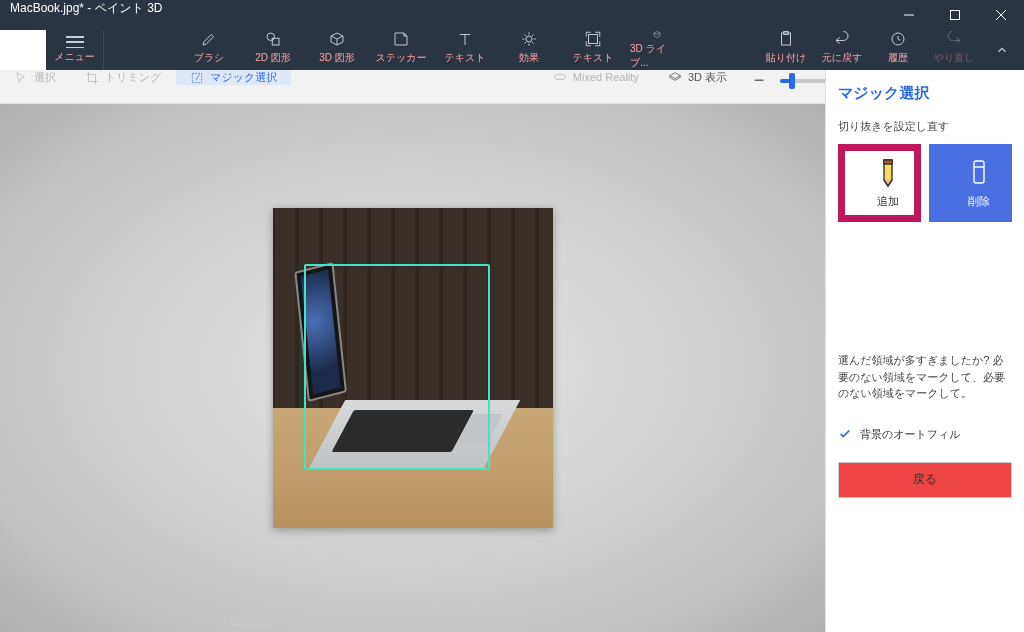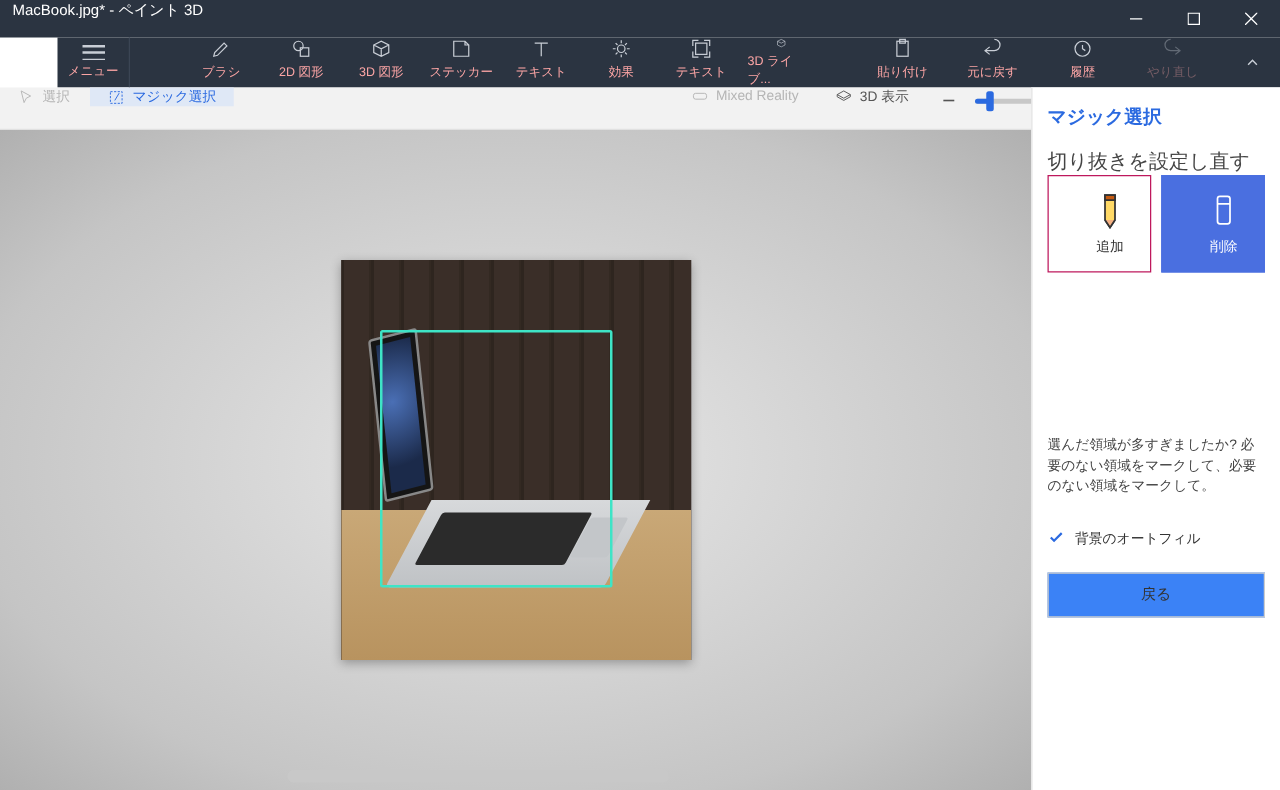--- a/index.html
+++ b/index.html
@@ -10,21 +10,21 @@
 .titlebar .win-btn { width: 46px; height: 30px; display: flex; align-items: center; justify-content: center; color: #fff; }
 .titlebar .win-btn svg { width: 10px; height: 10px; stroke: #fff; stroke-width: 1; fill: none; }
 
 .ribbon { height: 40px; background: #2b3441; color: #fca5a5; display: flex; align-items: stretch; margin-left: 46px; }
 .menu-btn { width: 58px; display: flex; flex-direction: column; align-items: center; justify-content: center; gap: 2px; font-size: 10px; border-right: 1px solid #3b4554; }
 .menu-btn .bars { width: 18px; height: 12px; display: flex; flex-direction: column; justify-content: space-between; }
 .menu-btn .bars span { height: 1.5px; background: #c9ced6; }
 .ribbon-center { flex: 1; display: flex; justify-content: center; gap: 10px; align-items: stretch; }
 .ribbon-btn { width: 54px; display: flex; flex-direction: column; align-items: center; gap: 3px; font-size: 10px; }
 .ribbon-btn svg { width: 18px; height: 18px; stroke: #c9ced6; fill: none; stroke-width: 1.3; }
-.ribbon-right { display: flex; align-items: stretch; gap: 24px; padding-right: 6px; }
+.ribbon-right { display: flex; align-items: stretch; gap: 8px; padding-right: 6px; }
 .ribbon-right .ribbon-btn { width: 48px; }
 .ribbon-right .disabled { opacity: .35; }
 .expand-btn { width: 32px; display: flex; align-items: center; justify-content: center; }
 
 .toolbar { height: 34px; background: #f2f2f2; border-bottom: 1px solid #e1e1e1; display: flex; align-items: flex-start; font-size: 11px; color: #555; }
 .tool-item { display: flex; align-items: center; gap: 6px; padding: 0 14px; }
 .tool-item.active { background: #dfe8f6; color: #2b6ae0; }
 .tool-item.disabled { color: #b5b5b5; }
 .tool-sep { width: 1px; background: #ddd; margin: 7px 0; }
 .tool-item svg { width: 14px; height: 14px; stroke: currentColor; fill: none; stroke-width: 1.3; }
@@ -43,30 +43,30 @@
 .laptop { position:absolute; left:35px; bottom:58px; }
 .lap-base { width: 175px; height: 70px; background: linear-gradient(#d7d9db,#bfc2c5); transform: skewX(-28deg); transform-origin: bottom left; border-radius: 0 0 4px 4px; position: relative; }
 .lap-kbd { position:absolute; left:14px; top:10px; width:120px; height:42px; background:#2b2b2b; transform: skewX(0); border-radius:2px; }
 .lap-pad { position:absolute; right:10px; top:14px; width:30px; height:32px; background:#c3c6c9; border-radius:2px; }
 .lap-screen { position:absolute; left:0; bottom:68px; width:40px; height:130px; background:#151515; transform: skewX(6deg) skewY(-14deg); transform-origin: bottom left; border:2px solid #888; border-radius:3px; }
 .lap-screen::after { content:""; position:absolute; inset:4px; background: radial-gradient(circle at 30% 40%, #4a6fb5 0%, #1b2a4a 70%); }
 .sel-line { position:absolute; border:2px solid #3ee4c6; border-radius:2px; }
 
 .sidepanel { position: absolute; top: 70px; right: 0; width: 199px; bottom: 0; background: #fff; border-left: 1px solid #e1e1e1; padding: 14px 12px; font-size: 12px; color: #333; }
 .sidepanel h2 { font-size: 15px; font-weight: 600; color: #2b6ae0; margin-bottom: 16px; }
-.sidepanel .sub { font-size: 16px; color: #444; }
+.sidepanel .sub { font-size: 11px; color: #444; margin-bottom: 10px; }
 .tool-cards { display: flex; gap: 8px; }
-.tool-card { flex: 1; height: 78px; border: 1px solid #be185d; display: flex; flex-direction: column; align-items: center; justify-content: center; gap: 6px; font-size: 11px; padding-left: 17px; }
+.tool-card { flex: 1; height: 78px; border: 7px solid #be185d; display: flex; flex-direction: column; align-items: center; justify-content: center; gap: 6px; font-size: 11px; padding-left: 17px; }
 .tool-card.active { background: #4a6fe0; color: #fff; border-color: #4a6fe0; }
 .tool-card svg { width: 26px; height: 30px; }
 .help-text { font-size: 11px; color: #444; line-height: 1.5; margin-top: 130px; }
 .autofill { display: flex; align-items: center; gap: 8px; margin-top: 25px; font-size: 11px; }
 .autofill .chk { width: 14px; height: 14px; color: #2b6ae0; }
 .btn-row { display: flex; gap: 8px; margin-top: 20px; }
-.btn { flex: 1; height: 36px; border: 1px solid #ccc; background: #3b82f6; display: flex; align-items: center; justify-content: center; font-size: 12px; }
+.btn { flex: 1; height: 36px; border: 1px solid #ccc; background: #ef4444; display: flex; align-items: center; justify-content: center; font-size: 12px; }
 .btn.highlight { outline: 3px solid #e03030; outline-offset: 1px; }
 
 .hscroll { position:absolute; left:230px; right:290px; bottom:6px; height:10px; background:#c8c8c8; border-radius:5px; }
 </style>
 </head>
 <body>
 
 <div class="titlebar">
   <div class="title">MacBook.jpg* - ペイント 3D</div>
   <div class="win-btn">
@@ -184,20 +184,26 @@
 </div>
 
 <div class="toolbar">
   <div class="tool-item disabled">
       <svg viewBox="0 0 24 24">
         <path d="M5 3l4 16 3-6 6-3z"></path>
       </svg>
       <span>選択</span>
     </div>
   <div class="tool-sep"></div>
+  <div class="tool-item disabled">
+      <svg viewBox="0 0 24 24">
+        <path d="M6 2v16h16 M2 6h16v16"></path>
+      </svg>
+      <span>トリミング</span>
+    </div>
   <div class="tool-sep"></div>
   <div class="tool-item active">
       <svg viewBox="0 0 24 24">
         <rect x="4" y="4" width="16" height="16" stroke-dasharray="3 2"></rect>
         <path d="M10 16l6-10"></path>
       </svg>
       <span>マジック選択</span>
     </div>
   <div class="tool-sep"></div>
   <div style="flex:1"></div>

